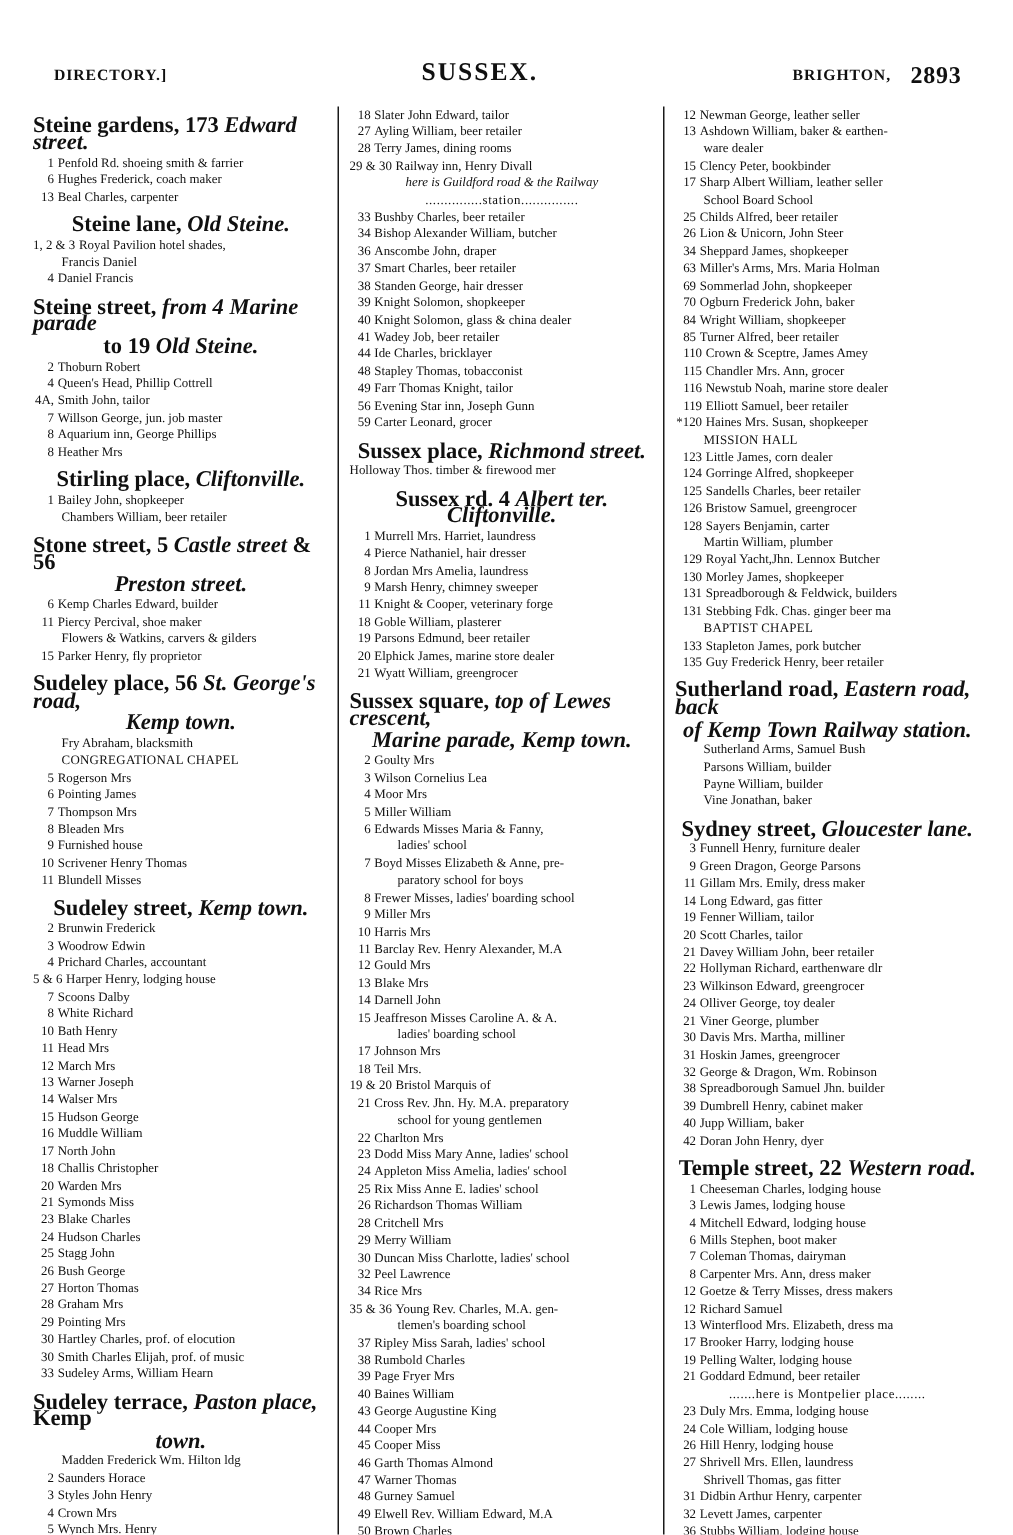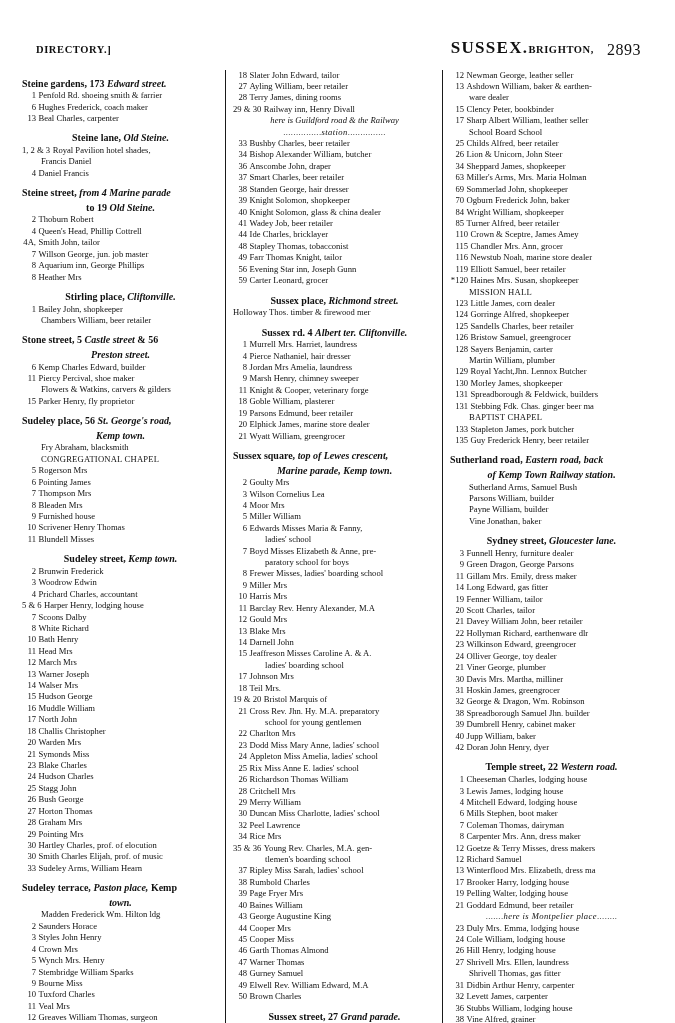--- a/index.html
+++ b/index.html
@@ -35,30 +35,30 @@
     font-size: 10.5px;
     font-weight: bold;
     letter-spacing: 0.6px;
     white-space: nowrap;
   }
   .rh-center {
     font-size: 17px;
     font-weight: bold;
     letter-spacing: 1.3px;
     flex: 1;
-    text-align: right;
+    text-align: center;
   }
   .rh-right {
     display: flex;
     align-items: center;
     gap: 13px;
   }
   .page-num {
     font-size: 16px;
-    font-weight: normal;
+    font-weight: bold;
     letter-spacing: 0.5px;
   }
 
   
   .columns {
     display: flex;
     align-items: flex-start;
     height: 952px;
   }
   .col {
@@ -80,21 +80,21 @@
     width: 206px;
   }
 
   
   .heading {
     font-weight: bold;
     text-align: center;
     margin-top: 8px;
     margin-bottom: 1px;
     line-height: 11.6px;
-    font-size: 10px;
+    font-size: 15px;
   }
   .heading.tight { margin-top: 3px; }
   .heading .it {
     font-style: italic;
     font-weight: bold;
   }
   .heading.flush {
     text-align: left;
     text-indent: 0;
   }
@@ -132,21 +132,21 @@
   .sc-note {
     font-style: italic;
     text-align: center;
     white-space: nowrap;
   }
   .dots {
     text-align: center;
     letter-spacing: 0.4px;
     white-space: nowrap;
   }
-  .dots .it { font-style: italic; }
+  .dots .it { }
 </style>
 </head>
 <body>
 
 <div id="page">
 
   <div class="running-head">
     <div class="rh-left">DIRECTORY.]</div>
     <div class="rh-center">SUSSEX.</div>
     <div class="rh-right">

